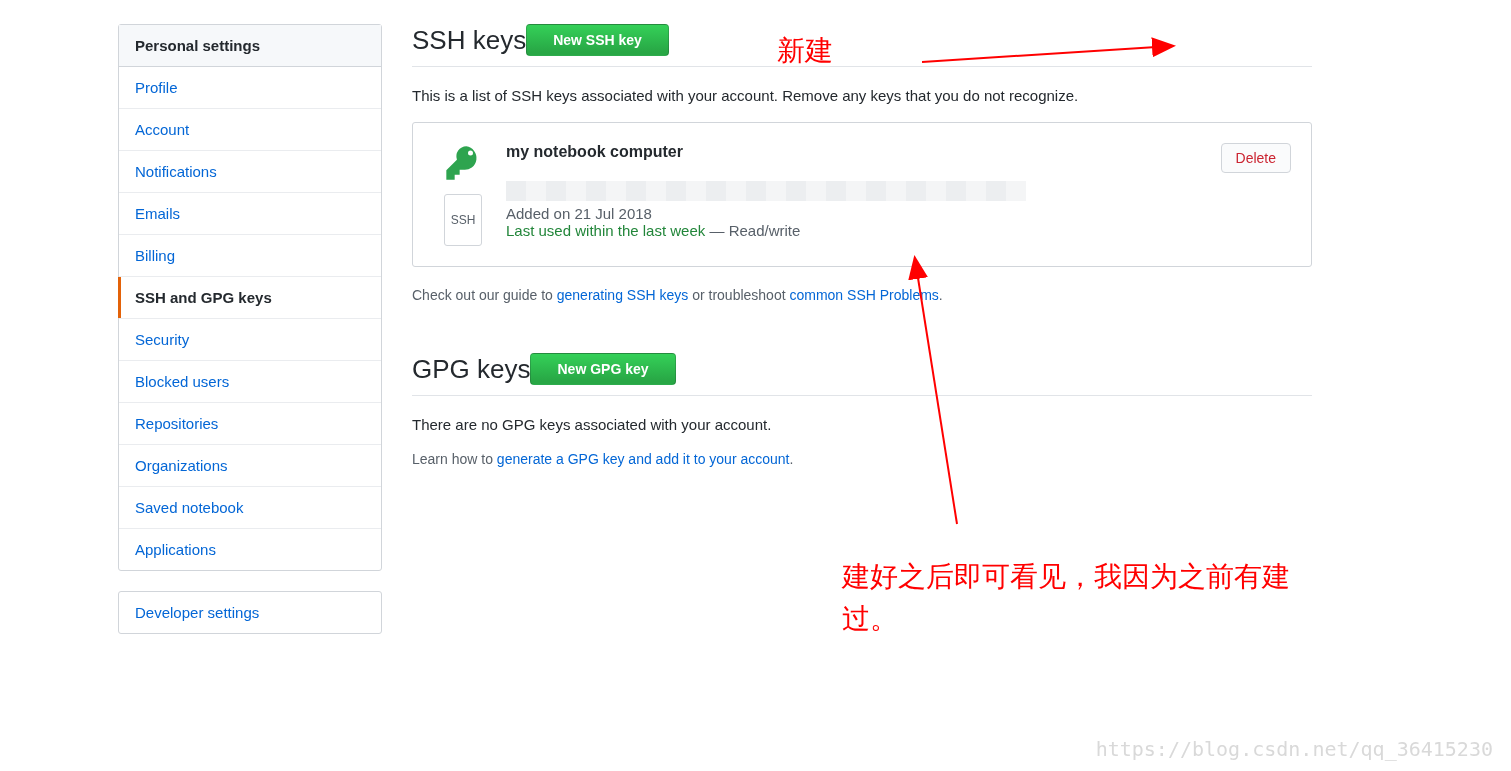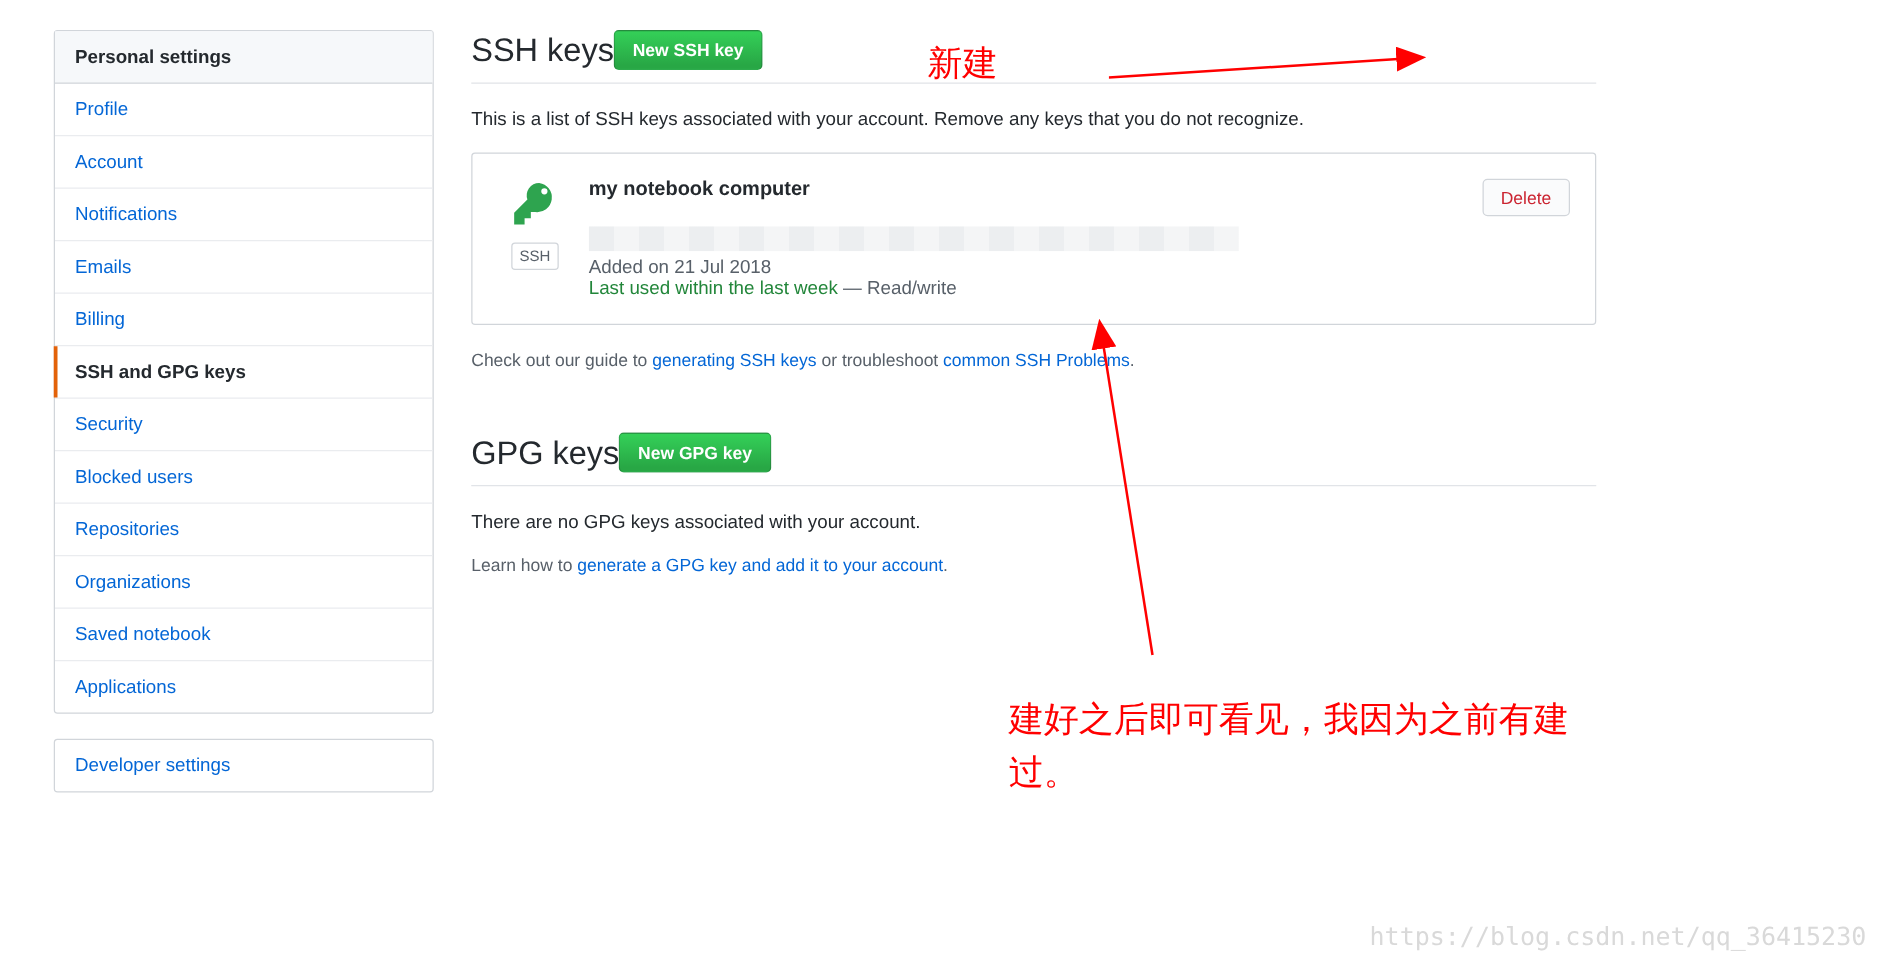--- a/index.html
+++ b/index.html
@@ -9,22 +9,22 @@
     background: #fff;
     font-size: 14px;
   }
   .container {
     display: flex;
     padding: 24px 0 0 0;
     max-width: 1511px;
   }
   
   .sidebar {
-    width: 304px;
-    margin-left: 43px;
+    width: 264px;
+    margin-left: 118px;
     flex-shrink: 0;
   }
   .menu-box {
     border: 1px solid #d1d5da;
     border-radius: 3px;
     margin-bottom: 20px;
     background: #fff;
   }
   .menu-header {
     padding: 12px 16px;
@@ -80,21 +80,21 @@
     font-size: 26px;
     font-weight: 400;
     color: #24292e;
   }
   .btn-primary {
     background: #2ea44f;
     background-image: linear-gradient(-180deg, #34d058, #28a745 90%);
     color: #fff;
     border: 1px solid rgba(27,31,35,0.2);
     border-radius: 4px;
-    padding: 7px 14px;
+    padding: 7px 26px;
     font-size: 14px;
     font-weight: 600;
     cursor: pointer;
   }
   .desc {
     font-size: 15px;
     color: #24292e;
     margin-bottom: 18px;
   }
   .key-box {
@@ -110,21 +110,21 @@
     display: flex;
     flex-direction: column;
     align-items: center;
     gap: 8px;
     width: 50px;
   }
   .key-icon svg { fill: #2ea44f; width: 40px; height: 40px; }
   .ssh-badge {
     border: 1px solid #d1d5da;
     border-radius: 3px;
-    padding: 3px 6px;
+    padding: 18px 6px;
     font-size: 12px;
     color: #586069;
   }
   .key-details { flex: 1; font-size: 15px; }
   .key-title { font-weight: 600; margin-bottom: 20px; color:#24292e; font-size:16px;}
   .fingerprint-row {
     color: #6a737d;
     position: relative;
     height: 20px;
     overflow: hidden;

